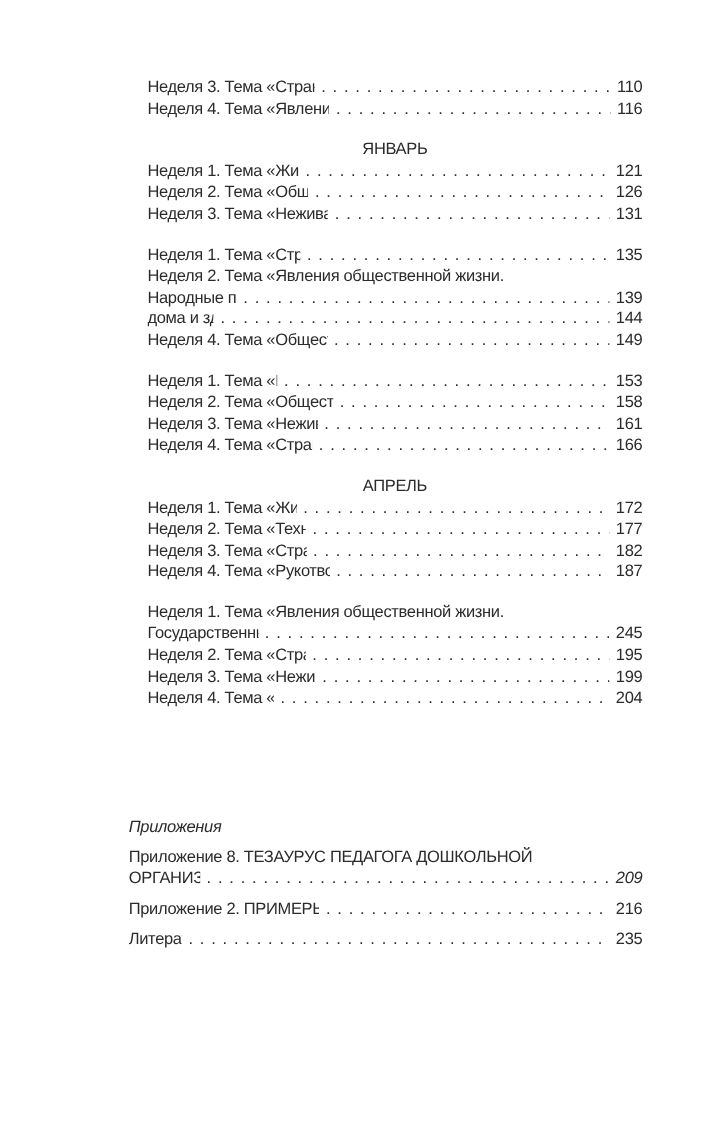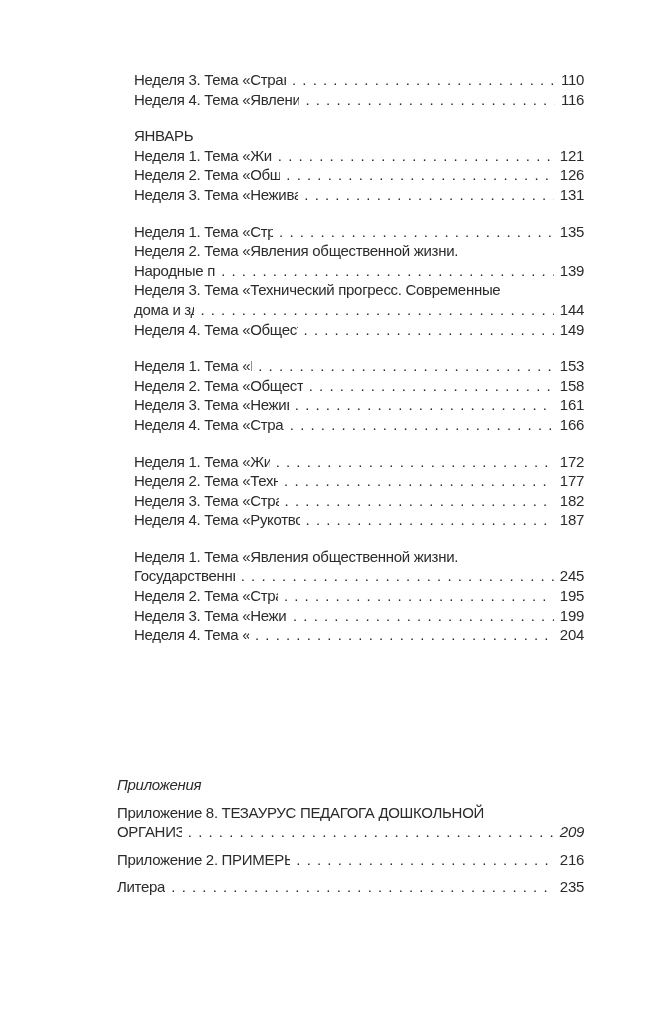--- a/index.html
+++ b/index.html
@@ -17,24 +17,24 @@
   }
   .main-toc {
     position: absolute;
     left: 134px;
     top: 70px;
     width: 450px;
   }
   .appendix {
     position: absolute;
     left: 117px;
-    top: 775px;
+    top: 742px;
     width: 467px;
   }
-  .section { margin-top: 17px; }
+  .section { margin-top: 17px; text-align: center; }
   .month { white-space: nowrap; }
   .row { display: flex; align-items: baseline; }
   .txt { flex: 0 1 auto; min-width: 0; overflow: hidden; white-space: nowrap; }
   .leader {
     flex: 1 1 auto;
     min-width: 24px;
     overflow: hidden;
     text-align: right;
     white-space: nowrap;
     margin-left: 6px;
@@ -97,23 +97,20 @@
           <span class="txt">Неделя 2. Тема «Явления общественной жизни.</span>
         </div>
         <div class="row">
           <span class="txt">Народные праздники»</span>
           <span class="leader"></span>
           <span class="pg">139</span>
         </div>
       </div>
       <div>
         <div class="row">
-          <span class="txt">Неделя 3. Тема «Технический прогресс. Современные</span>
-        </div>
-        <div class="row">
           <span class="txt">дома и здания»</span>
           <span class="leader"></span>
           <span class="pg">144</span>
         </div>
       </div>
       <div class="row">
         <span class="txt">Неделя 4. Тема «Общественная жизнь. Защита Отечества»</span>
         <span class="leader"></span>
         <span class="pg">149</span>
       </div>
@@ -136,20 +133,21 @@
         <span class="pg">161</span>
       </div>
       <div class="row">
         <span class="txt">Неделя 4. Тема «Страны и континенты. Австралия»</span>
         <span class="leader"></span>
         <span class="pg">166</span>
       </div>
     </div>
 
     <div class="section">
+      <div class="month">АПРЕЛЬ</div>
       <div class="row">
         <span class="txt">Неделя 1. Тема «Живая природа. Растения»</span>
         <span class="leader"></span>
         <span class="pg">172</span>
       </div>
       <div class="row">
         <span class="txt">Неделя 2. Тема «Технический прогресс. Космос»</span>
         <span class="leader"></span>
         <span class="pg">177</span>
       </div>

